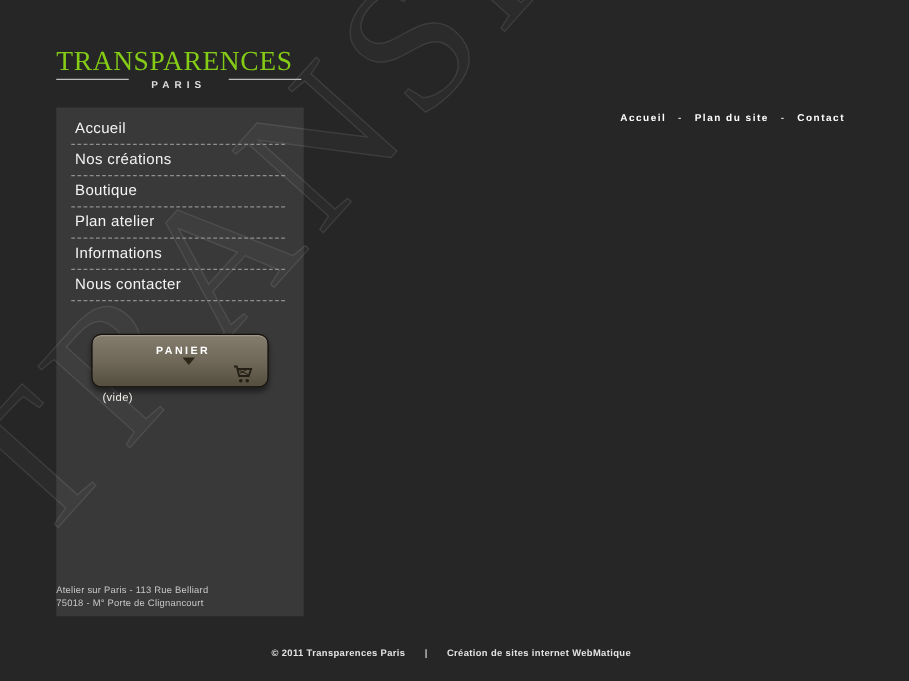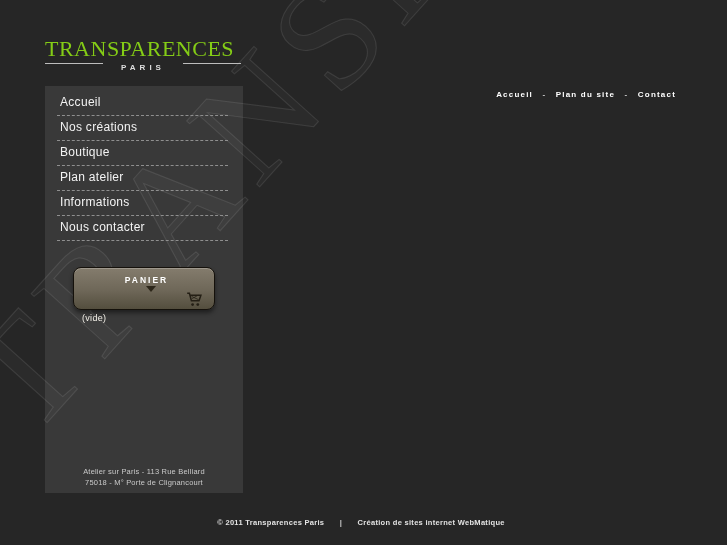--- a/index.html
+++ b/index.html
@@ -71,21 +71,21 @@
   .cart-caret{
     width:0;height:0;margin-left:9px;margin-top:1px;
     border-left:5px solid transparent;border-right:5px solid transparent;
     border-top:6px solid #2c2619;
   }
   .cart-icon{margin-left:auto;display:block;}
   .cart-status{padding:6px 0 0 8px;font-size:9px;color:#f2efe7;letter-spacing:0.3px;}
 
   
   .address{
-    position:absolute;left:0;right:0;bottom:5px;text-align:center;
+    position:absolute;left:0;right:0;bottom:5px;text-align:left;
     font-size:7.5px;line-height:1.4;letter-spacing:0.2px;color:#c9c9c9;
   }
 
   
   .footer{
     position:absolute;top:518px;left:0;width:722px;text-align:center;
     font-size:7.5px;font-weight:bold;letter-spacing:0.3px;color:#e3e3e3;
     white-space:nowrap;
   }
   .footer .f-sep{margin:0 13px;color:#cfcfcf;}

